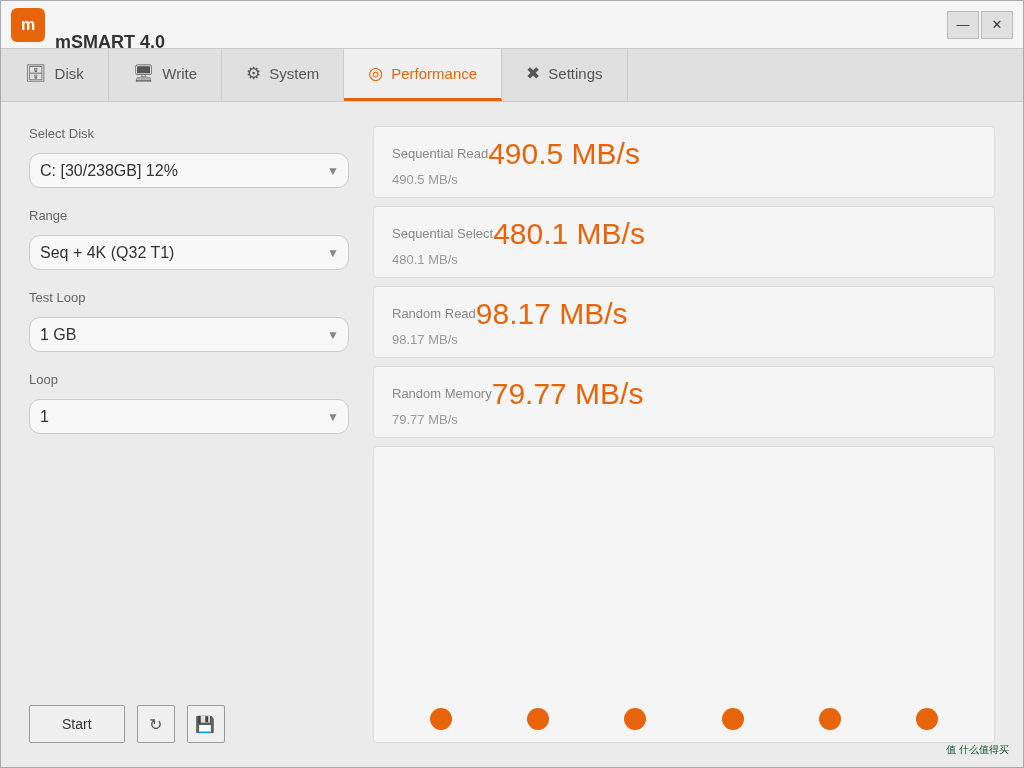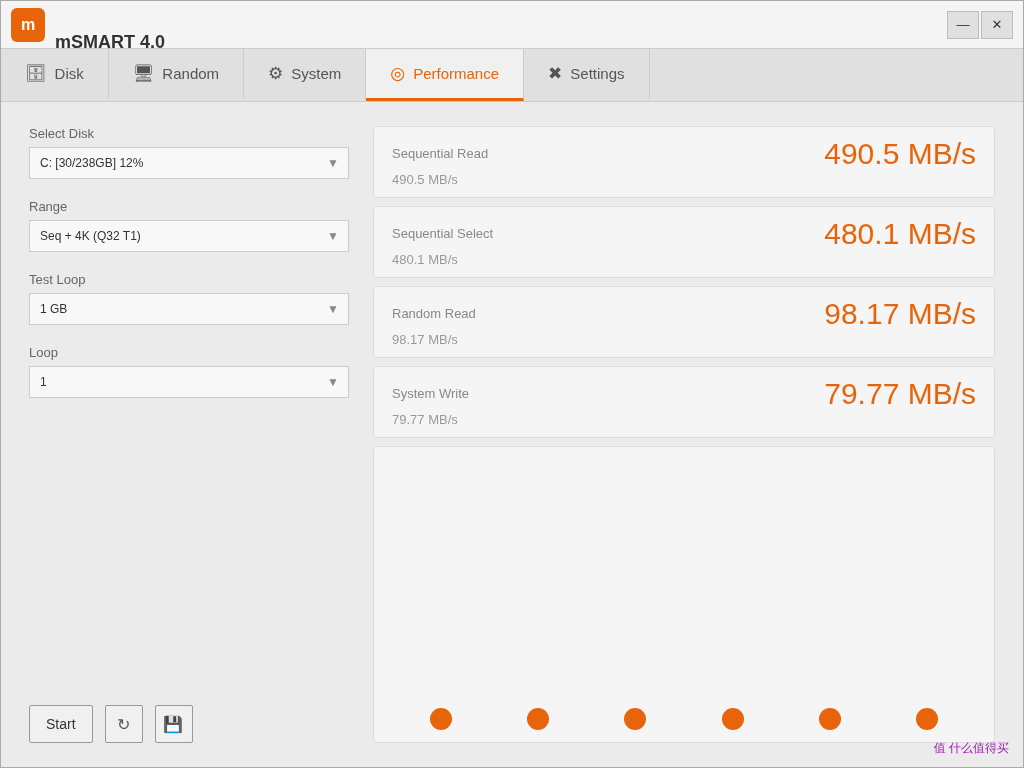--- a/index.html
+++ b/index.html
@@ -109,36 +109,36 @@
     .left-panel {
       width: 320px;
       flex-shrink: 0;
       display: flex;
       flex-direction: column;
       gap: 20px;
     }
     .field-group {
       display: flex;
       flex-direction: column;
-      gap: 6px;
+      gap: 12px;
     }
     .field-label {
       font-size: 13px;
       color: #666;
     }
     .select-wrapper {
       position: relative;
     }
     .select-wrapper select {
       width: 100%;
       padding: 8px 34px 8px 10px;
-      font-size: 12px;
+      font-size: 16px;
       background: #f8f8f8;
       border: 1px solid #ccc;
-      border-radius: 0;
+      border-radius: 11px;
       appearance: none;
       -webkit-appearance: none;
       color: #333;
       cursor: pointer;
     }
     .select-arrow {
       position: absolute;
       right: 10px;
       top: 50%;
       transform: translateY(-50%);
@@ -147,21 +147,21 @@
       font-size: 12px;
     }
 
     .bottom-buttons {
       margin-top: auto;
       display: flex;
       align-items: center;
       gap: 12px;
     }
     .btn-main {
-      padding: 10px 16px;
+      padding: 10px 32px;
       font-size: 14px;
       border: 1px solid #999;
       background: #f0f0f0;
       cursor: pointer;
       border-radius: 2px;
       color: #333;
     }
     .btn-icon {
       width: 38px;
       height: 38px;
@@ -203,21 +203,20 @@
       line-height: 1.1;
       text-align: right;
     }
     .metric-sub {
       font-size: 13px;
       color: #999;
     }
     .metric-row {
       display: flex;
       align-items: center;
-      justify-content: space-between;
     }
 
     .bottom-card {
       background: #f5f5f5;
       border: 1px solid #ddd;
       border-radius: 4px;
       flex: 1;
       display: flex;
       align-items: flex-end;
       justify-content: space-around;
@@ -227,22 +226,22 @@
       width: 22px;
       height: 22px;
       border-radius: 50%;
       background: #e8640a;
     }
 
     .watermark {
       position: absolute;
       bottom: 10px;
       right: 14px;
-      font-size: 12px;
-      color: #a21caf;
+      font-size: 10px;
+      color: #14532d;
     }
 
     .window-wrap {
       position: relative;
     }
   </style>
 </head>
 <body>
 
 <div class="window window-wrap">
@@ -258,21 +257,21 @@
     </div>
   </div>
 
   <div class="tabs">
     <div class="tab">
       <span class="tab-icon">🗄</span>
       <span>Disk</span>
     </div>
     <div class="tab">
       <span class="tab-icon">🖥</span>
-      <span>Random</span>
+      <span>Write</span>
     </div>
     <div class="tab">
       <span class="tab-icon">⚙</span>
       <span>System</span>
     </div>
     <div class="tab active">
       <span class="tab-icon" style="color:#e8640a;">◎</span>
       <span>Performance</span>
     </div>
     <div class="tab">
@@ -346,21 +345,21 @@
   </div>
           <div class="metric-card">
     <div class="metric-row">
       <span class="metric-title">Random Read</span>
       <span class="metric-value">98.17 MB/s</span>
     </div>
     <span class="metric-sub">98.17 MB/s</span>
   </div>
           <div class="metric-card">
     <div class="metric-row">
-      <span class="metric-title">System Write</span>
+      <span class="metric-title">Random Memory</span>
       <span class="metric-value">79.77 MB/s</span>
     </div>
     <span class="metric-sub">79.77 MB/s</span>
   </div>
         </div>
       <div class="bottom-card" id="dots-card">
           <div class="dot"></div>
           <div class="dot"></div>
           <div class="dot"></div>
           <div class="dot"></div>

